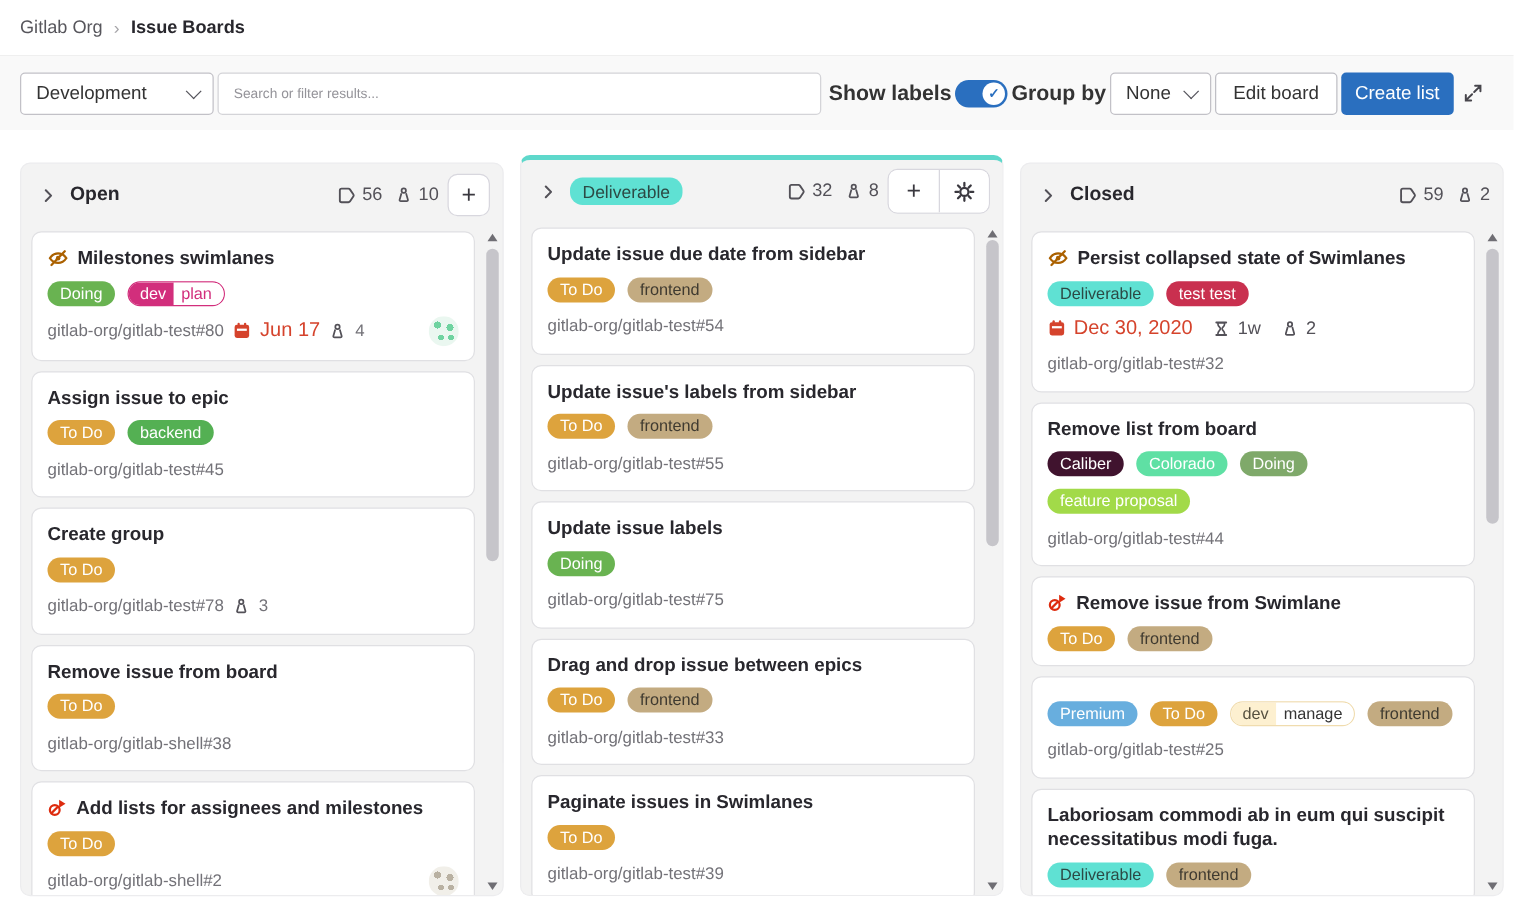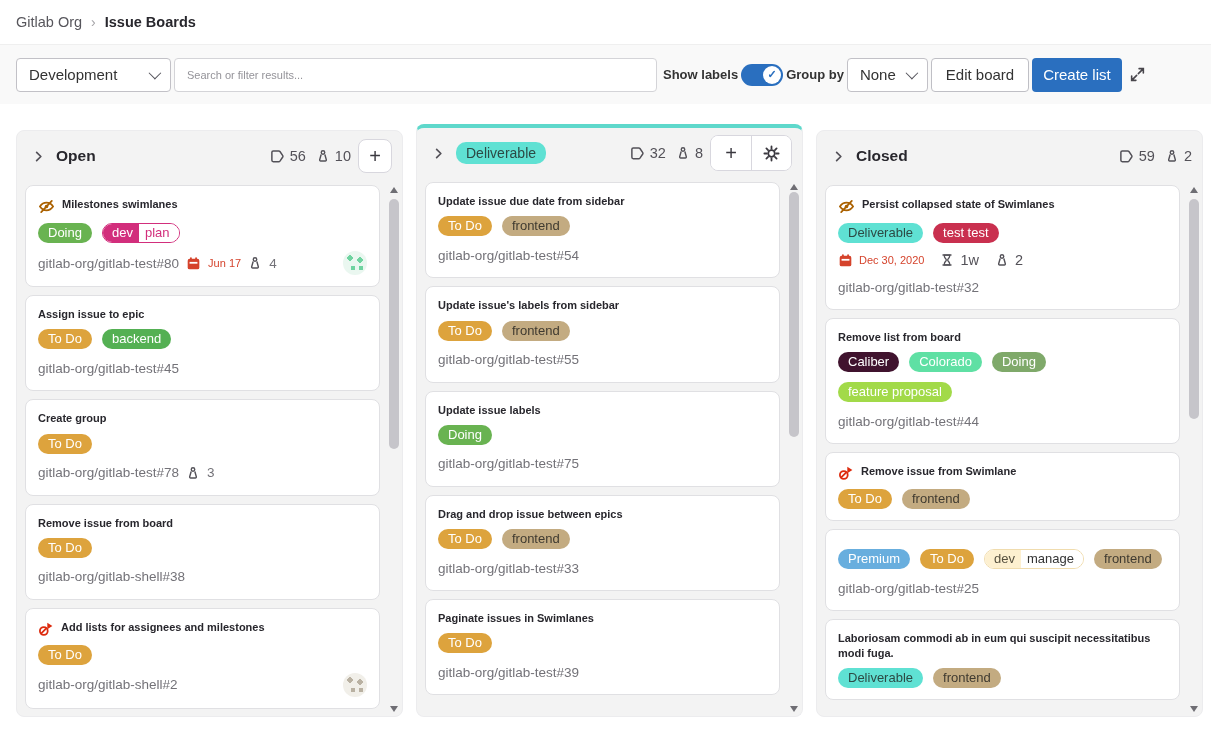--- a/index.html
+++ b/index.html
@@ -16,21 +16,21 @@
   
   .toolbar{height:59px;background:#f9f9f9;display:flex;align-items:center;padding:0 16px;gap:3px;}
   .select{height:34px;background:#fff;border:1px solid #c2c1c7;border-radius:4px;display:flex;align-items:center;padding:0 12px;font-size:15px;color:#333;cursor:pointer;box-sizing:border-box;}
   .select .sel-txt{margin-right:26px;}
   .select.small .sel-txt{margin-right:10px;}
   .board-select{width:155px;justify-content:space-between;}
   .chev-down{width:8px;height:8px;border-right:1.6px solid #53525a;border-bottom:1.6px solid #53525a;transform:rotate(45deg) translateY(-2px);display:inline-block;}
   .search-box{width:483px;height:34px;background:#fff;border:1px solid #d4d4d8;border-radius:4px;box-sizing:border-box;display:flex;align-items:center;}
   .search-box input{border:none;outline:none;background:transparent;width:100%;padding:0 12px;font-size:11px;color:#333;font-family:inherit;}
   .search-box input::placeholder{color:#949399;}
-  .tb-label{font-weight:700;font-size:13px;color:#333;white-space:nowrap;}
+  .tb-label{font-weight:700;font-size:17px;color:#333;white-space:nowrap;}
   .toggle{width:42px;height:22px;border-radius:12px;border:none;position:relative;cursor:pointer;padding:0;}
   .toggle .knob{position:absolute;top:2px;right:2px;width:18px;height:18px;border-radius:50%;background:#fff;display:flex;align-items:center;justify-content:center;font-size:11px;font-weight:700;}
   .btn{height:34px;border-radius:4px;font-size:15px;font-family:inherit;cursor:pointer;box-sizing:border-box;}
   .btn-default{background:#fff;border:1px solid #bfbfc5;color:#333;padding:0 14px;}
   .btn-primary{border:none;color:#fff;padding:0 11px;}
   .expand-btn{background:none;border:none;cursor:pointer;padding:2px;margin-left:2px;display:flex;}
   
   .board{display:flex;gap:13px;padding:20px 8px 0 16px;align-items:flex-start;background:#fff;}
   .col{width:389px;height:587px;background:#f3f3f3;border:1px solid #ececee;border-radius:8px;position:relative;overflow:hidden;box-sizing:border-box;margin-top:6px;}
   .col.labeled{margin-top:0;height:593px;border-top-width:4px;border-top-style:solid;}
@@ -43,31 +43,31 @@
   .ic svg{display:block;}
   .sq-btn{width:34px;height:34px;background:#fff;border:1px solid #d8d7de;border-radius:8px;font-size:20px;color:#3a383f;cursor:pointer;line-height:1;}
   .btn-group{display:flex;border:1px solid #d8d7de;border-radius:8px;overflow:hidden;background:#fff;}
   .grp-btn{width:40px;height:34px;background:#fff;border:none;font-size:20px;color:#3a383f;cursor:pointer;display:flex;align-items:center;justify-content:center;}
   .grp-btn.brd{border-left:1px solid #d8d7de;}
   .col-body{position:absolute;top:50px;bottom:0;left:0;right:0;padding:4px 22px 0 8px;overflow:hidden;}
   
   .card{background:#fff;border:1px solid #e0e0e3;border-radius:8px;padding:11px 12px;margin-bottom:8px;cursor:pointer;}
   .title-row{display:flex;align-items:flex-start;gap:7px;}
   .t-ic{display:inline-flex;margin-top:1px;}
-  .card-title{font-weight:700;font-size:11px;color:#28272d;text-decoration:none;line-height:1.3;}
+  .card-title{font-weight:700;font-size:15px;color:#28272d;text-decoration:none;line-height:1.3;}
   .labels{display:flex;flex-wrap:wrap;gap:10px;margin-top:8px;}
   .pill{height:20px;line-height:20px;padding:0 10px;border-radius:10px;font-size:13px;white-space:nowrap;display:inline-block;}
   .hdr-pill{height:22px;line-height:22px;font-size:14px;}
   .scoped{display:inline-flex;border:1px solid;border-radius:10px;overflow:hidden;height:20px;line-height:18px;font-size:13px;background:#fff;box-sizing:border-box;}
   .sk{padding:0 6px 0 9px;}
   .sv{padding:0 9px 0 6px;background:#fff;}
   .meta{display:flex;align-items:center;gap:6px;margin-top:9px;font-size:14.5px;color:#535158;}
   .meta .gap{width:4px;}
   .footer{display:flex;align-items:center;gap:7px;margin-top:8px;min-height:22px;font-size:13.5px;color:#737278;}
-  .due{font-size:11px;}
+  .due{font-size:16px;}
   .avatar{width:24px;height:24px;border-radius:50%;margin-left:auto;flex:none;}
   
   .sb{position:absolute;top:54px;bottom:2px;right:1px;width:13px;}
   .sb-up,.sb-down{position:absolute;left:2px;width:0;height:0;border-left:4.5px solid transparent;border-right:4.5px solid transparent;cursor:pointer;}
   .sb-up{top:2px;border-bottom:6px solid #6f6e74;}
   .sb-down{bottom:2px;border-top:6px solid #6f6e74;}
   .sb-thumb{position:absolute;left:1px;width:10px;background:#c6c5ca;border-radius:5px;cursor:grab;}
 </style>
 </head>
 <body>

